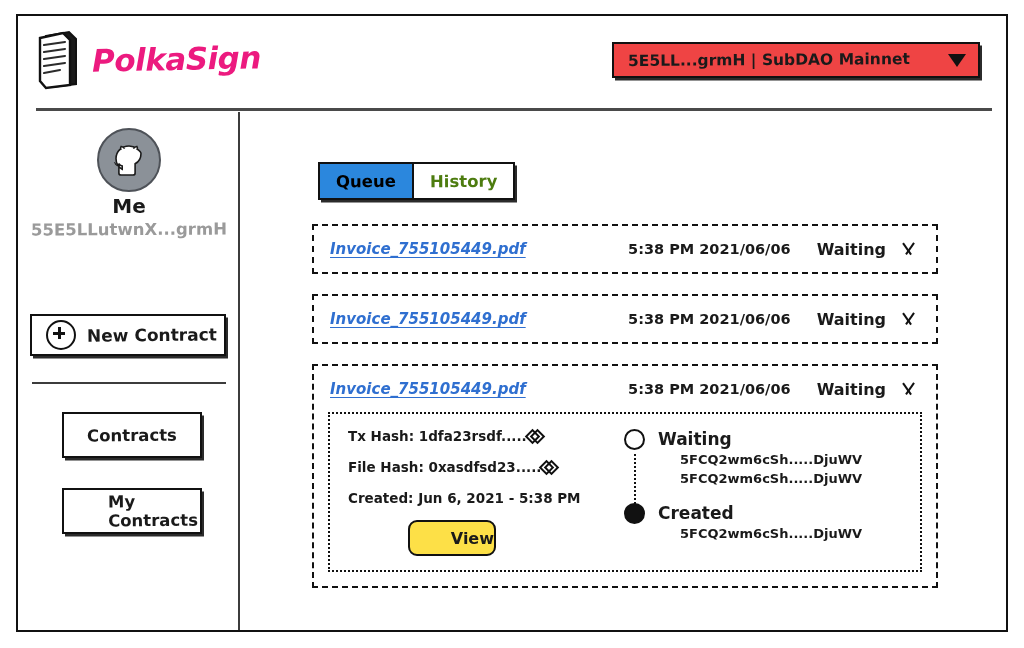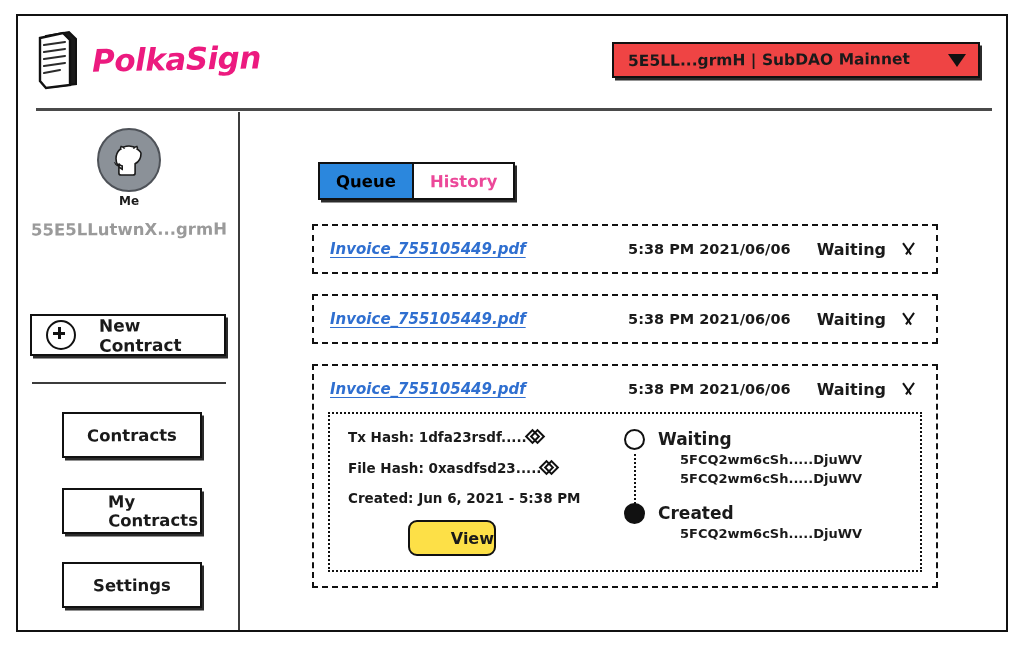--- a/index.html
+++ b/index.html
@@ -110,21 +110,21 @@
     border: 2.5px solid #4e5258;
     display: flex;
     align-items: center;
     justify-content: center;
   }
   .me-label {
     position: absolute;
     left: 0; top: 82px;
     width: 222px;
     text-align: center;
-    font-size: 12px;
+    font-size: 20px;
     font-weight: 600;
   }
   .acct-address {
     position: absolute;
     left: 0; top: 108px;
     width: 222px;
     text-align: center;
     font-size: 16.5px;
     color: #9a9a9a;
     font-weight: 600;
@@ -143,21 +143,21 @@
     left: 12px;
     top: 202px;
     width: 196px;
     height: 42px;
     border: 2.2px solid #111;
     box-sizing: border-box;
     background: #fff;
     box-shadow: 2.5px 3px 0 -0.5px #2b2b2b;
     display: flex;
     align-items: center;
-    gap: 23px;
+    gap: 11px;
     padding-left: 14px;
   }
   .plus-circle {
     width: 26px;
     height: 26px;
     border: 2.2px solid #111;
     border-radius: 50%;
     position: relative;
     flex: none;
   }
@@ -222,21 +222,21 @@
   }
   .tab {
     height: 34px;
     padding: 0 16px;
     display: flex;
     align-items: center;
     justify-content: center;
     font-size: 16.5px;
     font-weight: 600;
     background: #fff;
-    color: #ec4899;
+    color: #4d7c0f;
   }
   .tab + .tab { border-left: 2.2px solid #111; }
   .tab.active {
     background: #2b87dd;
     color: #000000;
   }
   .tab span { transform: rotate(-0.5deg); }
   .doc-list {
     position: absolute;
     left: 72px;
@@ -305,21 +305,21 @@
   }
   .detail-left {
     width: 262px;
     flex: none;
   }
   .detail-line {
     font-size: 13.5px;
     font-weight: 600;
     margin-bottom: 14px;
     display: flex;
-    align-items: center;
+    align-items: flex-start;
     gap: 0;
     white-space: nowrap;
   }
   .copy-icon {
     width: 17px; height: 17px;
     position: relative;
     flex: none;
   }
   .copy-icon i {
     position: absolute;
@@ -434,23 +434,20 @@
       <div class="new-contract-label">New Contract</div>
     </div>
 
     <div class="sidebar-rule"></div>
 
     <div class="nav-btn n0">
       <span>Contracts</span>
     </div>
     <div class="nav-btn n1">
       <span>My Contracts</span>
-    </div>
-    <div class="nav-btn n2">
-      <span>Settings</span>
     </div>
   </div>
 
   <div class="main">
 
     <div class="tabs">
       <div class="tab active">
         <span>Queue</span>
       </div>
       <div class="tab">

